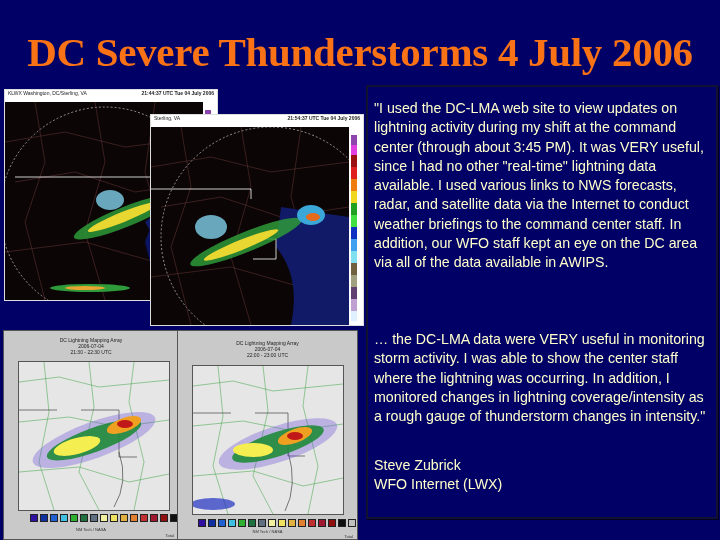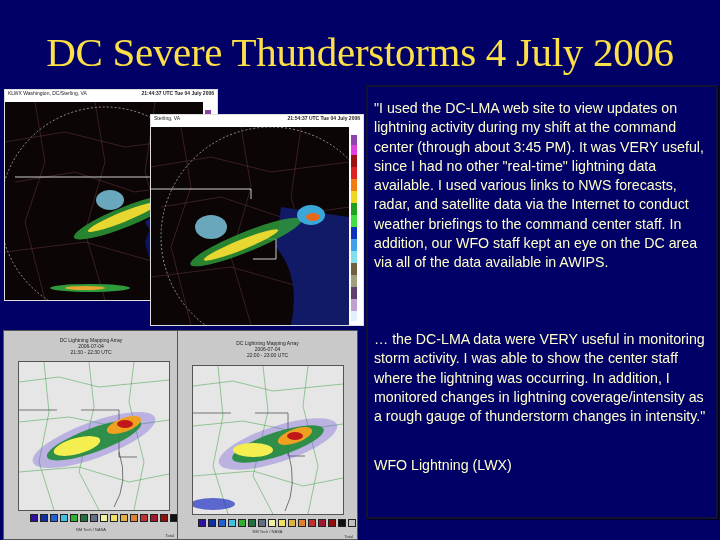--- a/index.html
+++ b/index.html
@@ -1,17 +1,17 @@
 <!DOCTYPE html>
 <html><head>
 <meta charset="utf-8">
 <style>
   html,body{margin:0;padding:0;}
   body{width:720px;height:540px;background:#000066;position:relative;overflow:hidden;font-family:"Liberation Sans",sans-serif;}
-  .title{position:absolute;left:0;top:28px;width:720px;text-align:center;color:#fde047;font-family:"Liberation Serif",serif;font-size:41px;letter-spacing:-0.3px;}
+  .title{position:absolute;left:0;top:28px;width:720px;text-align:center;color:#f97316;font-family:"Liberation Serif",serif;font-size:41px;letter-spacing:-0.3px;font-weight:bold;}
   
   .radar{position:absolute;background:#0a0a0a;border:1px solid #dddddd;overflow:hidden;}
   .radar .hdr{position:absolute;left:0;top:0;right:0;height:12px;background:#ffffff;color:#222;font-size:5px;line-height:6px;padding:0 3px;}
   .radar .hdr .l{position:absolute;left:3px;top:0;}
   .radar .hdr .r{position:absolute;right:3px;top:0;font-weight:bold;}
   .radar .map{position:absolute;left:0;top:12px;bottom:0;right:14px;overflow:hidden;background:#0b0505;}
   .radar .scale{position:absolute;right:0;top:12px;bottom:0;width:14px;background:#ffffff;}
   .scale .bar{position:absolute;left:2px;width:6px;}
   
   .lma{position:absolute;background:#c9c9c9;border:1px solid #555;overflow:hidden;}
@@ -216,15 +216,16 @@
       <span style="background:#c0c0c0"></span>
   </div>
   <div class="foot" style="left:0;right:0;text-align:center;top:198px;">NM Tech / NASA</div>
   <div class="foot" style="right:4px;top:203px;">Total</div>
 </div>
 
 <div class="quote">
   <p class="q1">"I used the DC-LMA web site to view updates on lightning activity during my shift at the command center (through about 3:45 PM). It was VERY useful, since I had no other "real-time" lightning data available. I used various links to NWS forecasts, radar, and satellite data via the Internet to conduct weather briefings to the command center staff. In addition, our WFO staff kept an eye on the DC area via all of the data available in AWIPS.</p>
   <p class="q2">… the DC-LMA data were VERY useful in monitoring storm activity. I was able to show the center staff where the lightning was occurring. In addition, I monitored changes in lightning coverage/intensity as a rough  gauge of thunderstorm changes in intensity."</p>
   <div class="sig">
-    <p>WFO Lightning (LWX)</p>
+    <p>Steve Zubrick</p>
+    <p>WFO Internet (LWX)</p>
   </div>
 </div>
 
 </body></html>

